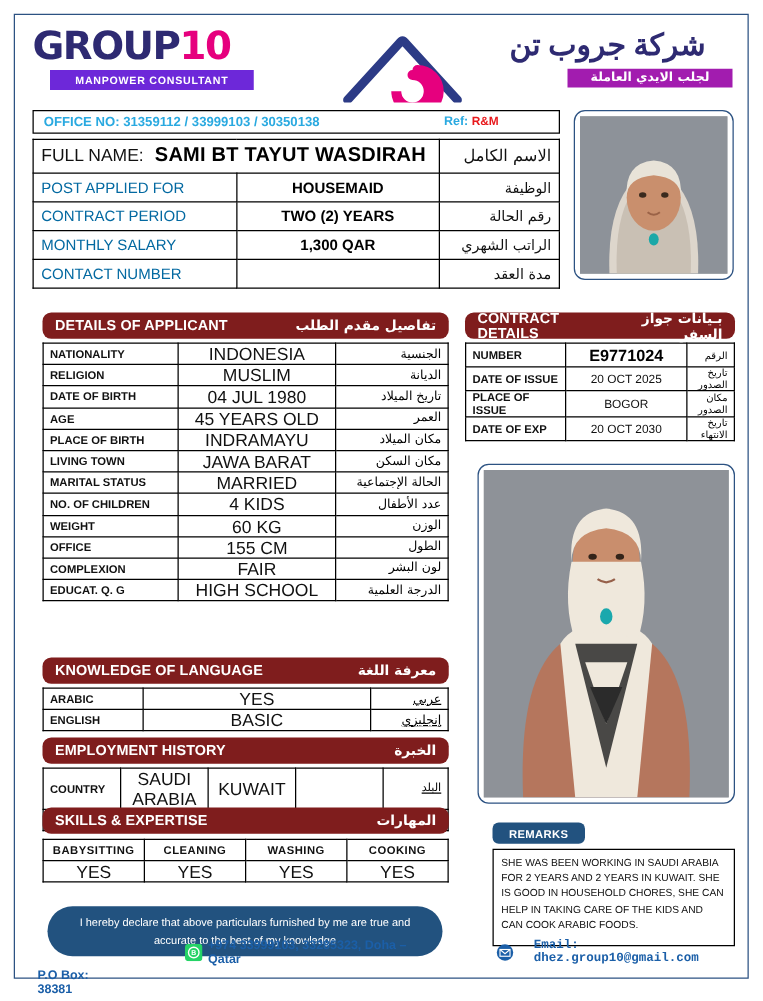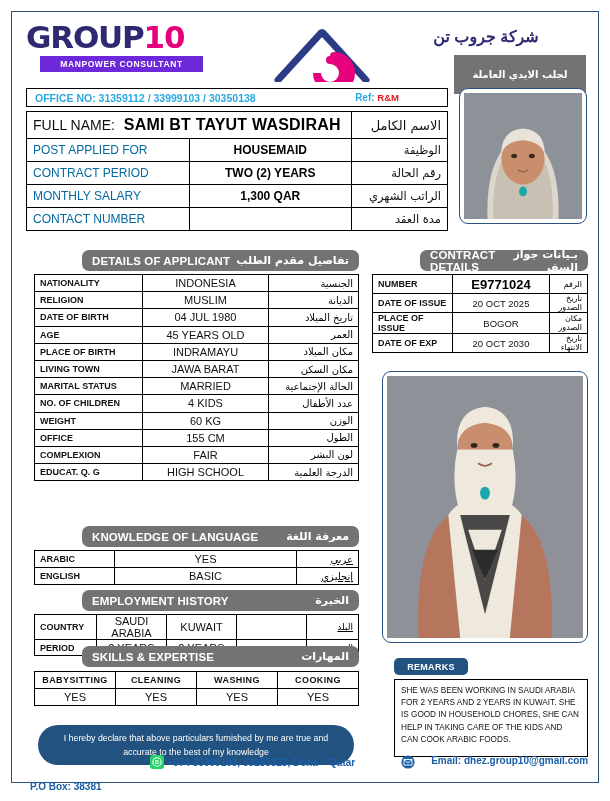--- a/index.html
+++ b/index.html
@@ -28,26 +28,26 @@
   }
   .logo-word .ten { color: #e6007e; }
   .logo-sub {
     background: #6d28d9; color: #fff; font-size: 8.5px; font-weight: 700;
     letter-spacing: 0.6px; text-align: center; padding: 3px 0; width: 163px;
     margin-left: 14px; margin-top: 2px;
   }
   .logo-mid { position: absolute; left: 258px; top: 16px; width: 105px; height: 54px; }
   .logo-right { position: absolute; right: 12px; top: 10px; text-align: center; width: 200px; }
   .ar-title {
-    font-size: 16px; font-weight: 700; color: #2e2a72; direction: rtl;
-    font-family: Liberation Sans, sans-serif; line-height: 30px; letter-spacing: -0.5px;
+    font-size: 24px; font-weight: 700; color: #2e2a72; direction: rtl;
+    font-family: Liberation Serif, serif; line-height: 30px; letter-spacing: -0.5px;
   }
   .ar-sub {
-    background: #737373; color: #fff; font-size: 10px; font-weight: 700;
-    direction: rtl; padding: 14px 0; width: 132px; margin: 3px 0 0 auto; text-align: center;
+    background: #a21caf; color: #fff; font-size: 10px; font-weight: 700;
+    direction: rtl; padding: 2px 0; width: 132px; margin: 3px 0 0 auto; text-align: center;
     font-family: "DejaVu Sans", sans-serif;
   }
 
   
   .office-row {
     position: absolute; left: 14px; top: 76px; width: 422px; height: 19px;
     border: 1.3px solid #000; display: flex; align-items: center;
   }
   .office-no { font-size: 10.5px; font-weight: 700; color: #29a9e0; padding-left: 8px; }
   .ref-wrap { margin-left: auto; padding-right: 48px; font-size: 10px; font-weight: 700; color: #29a9e0; }
@@ -72,34 +72,34 @@
   .photo-box {
     position: absolute; border: 1.4px solid #2c5282; border-radius: 9px;
     background: #fff; padding: 4px;
   }
   .photo-sm { left: 447px; top: 76px; width: 128px; height: 136px; }
   .photo-lg { left: 370px; top: 359px; width: 206px; height: 272px; }
   .photo-inner { width: 100%; height: 100%; position: relative; overflow: hidden; background: #8d9299; }
 
   
   .secbar {
-    background: #737373; color: #fff; border-radius: 7px;
+    background: #7f1d1d; color: #fff; border-radius: 7px;
     height: 21px; display: flex; align-items: center; padding: 0 10px;
-    font-size: 11.5px; font-weight: 700; letter-spacing: 0.1px; margin-left: 48px;
+    font-size: 11.5px; font-weight: 700; letter-spacing: 0.1px;
   }
   .secbar .ar {
     margin-left: auto; direction: rtl; font-size: 11px; font-weight: 700;
     font-family: "DejaVu Sans", sans-serif;
   }
 
   
   .gt { border-collapse: collapse; table-layout: fixed; width: 100%; }
   .gt td { border: 1px solid #000; padding: 0 5px; }
   .k { font-size: 9px; font-weight: 700; color: #111; }
-  .v { font-size: 11px; text-align: center; color: #111; }
+  .v { font-size: 14px; text-align: center; color: #111; }
   .a { font-size: 10px; direction: rtl; text-align: right; font-family: "DejaVu Sans", sans-serif; }
 
   
   .blk-details { position: absolute; left: 22px; top: 238px; width: 325px; }
   .blk-details .gt td { height: 17.2px; }
 
   .blk-lang { position: absolute; left: 22px; top: 514px; width: 325px; }
   .blk-lang .gt td { height: 17px; }
   .blk-lang .a { text-decoration: underline; }
 
@@ -139,21 +139,21 @@
     text-align: center; font-size: 8.8px; line-height: 14px; padding: 0 20px;
   }
 
   
   .footer {
     position: absolute; left: 0; bottom: 10px; width: 100%; height: 20px;
     display: flex; align-items: center; font-size: 10px; font-weight: 700; color: #1b5fa8;
   }
   .f-pobox { margin-left: 18px; margin-top: 48px; }
   .f-phone { margin-left: 48px; display: flex; align-items: center; gap: 4px; }
-  .f-mail { margin-left: 46px; display: flex; align-items: flex-start; gap: 16px; }
+  .f-mail { margin-left: 46px; display: flex; align-items: center; gap: 16px; font-family: Liberation Mono, monospace; }
   .ico { width: 14px; height: 14px; display: block; }
 </style>
 </head>
 <body>
 
 <div class="page">
 
   <div class="hdr">
 
     <div class="logo-left">

